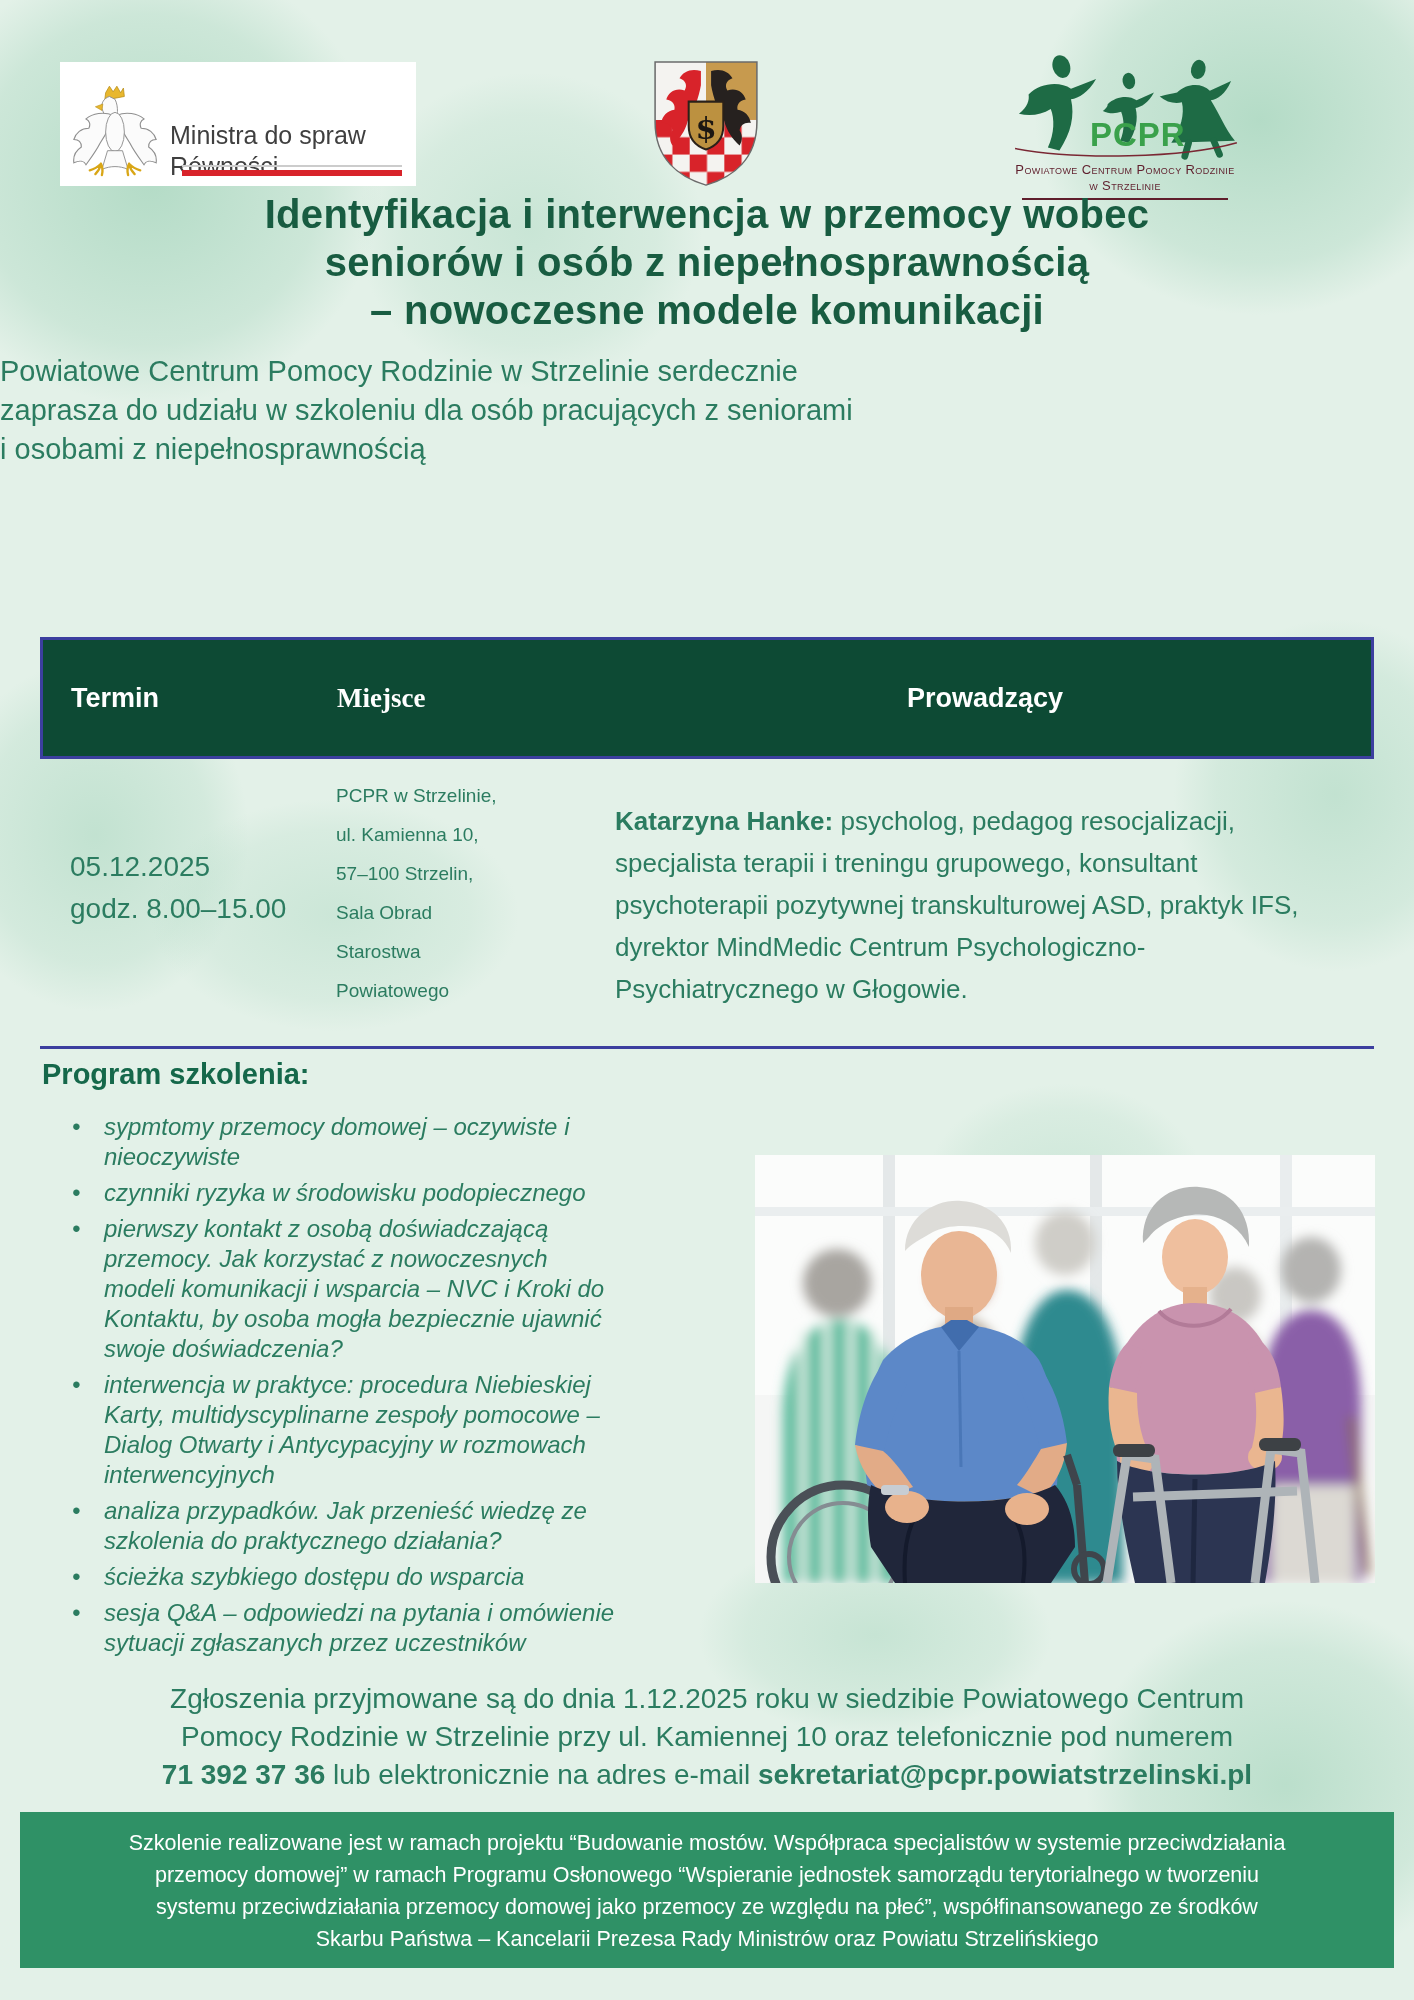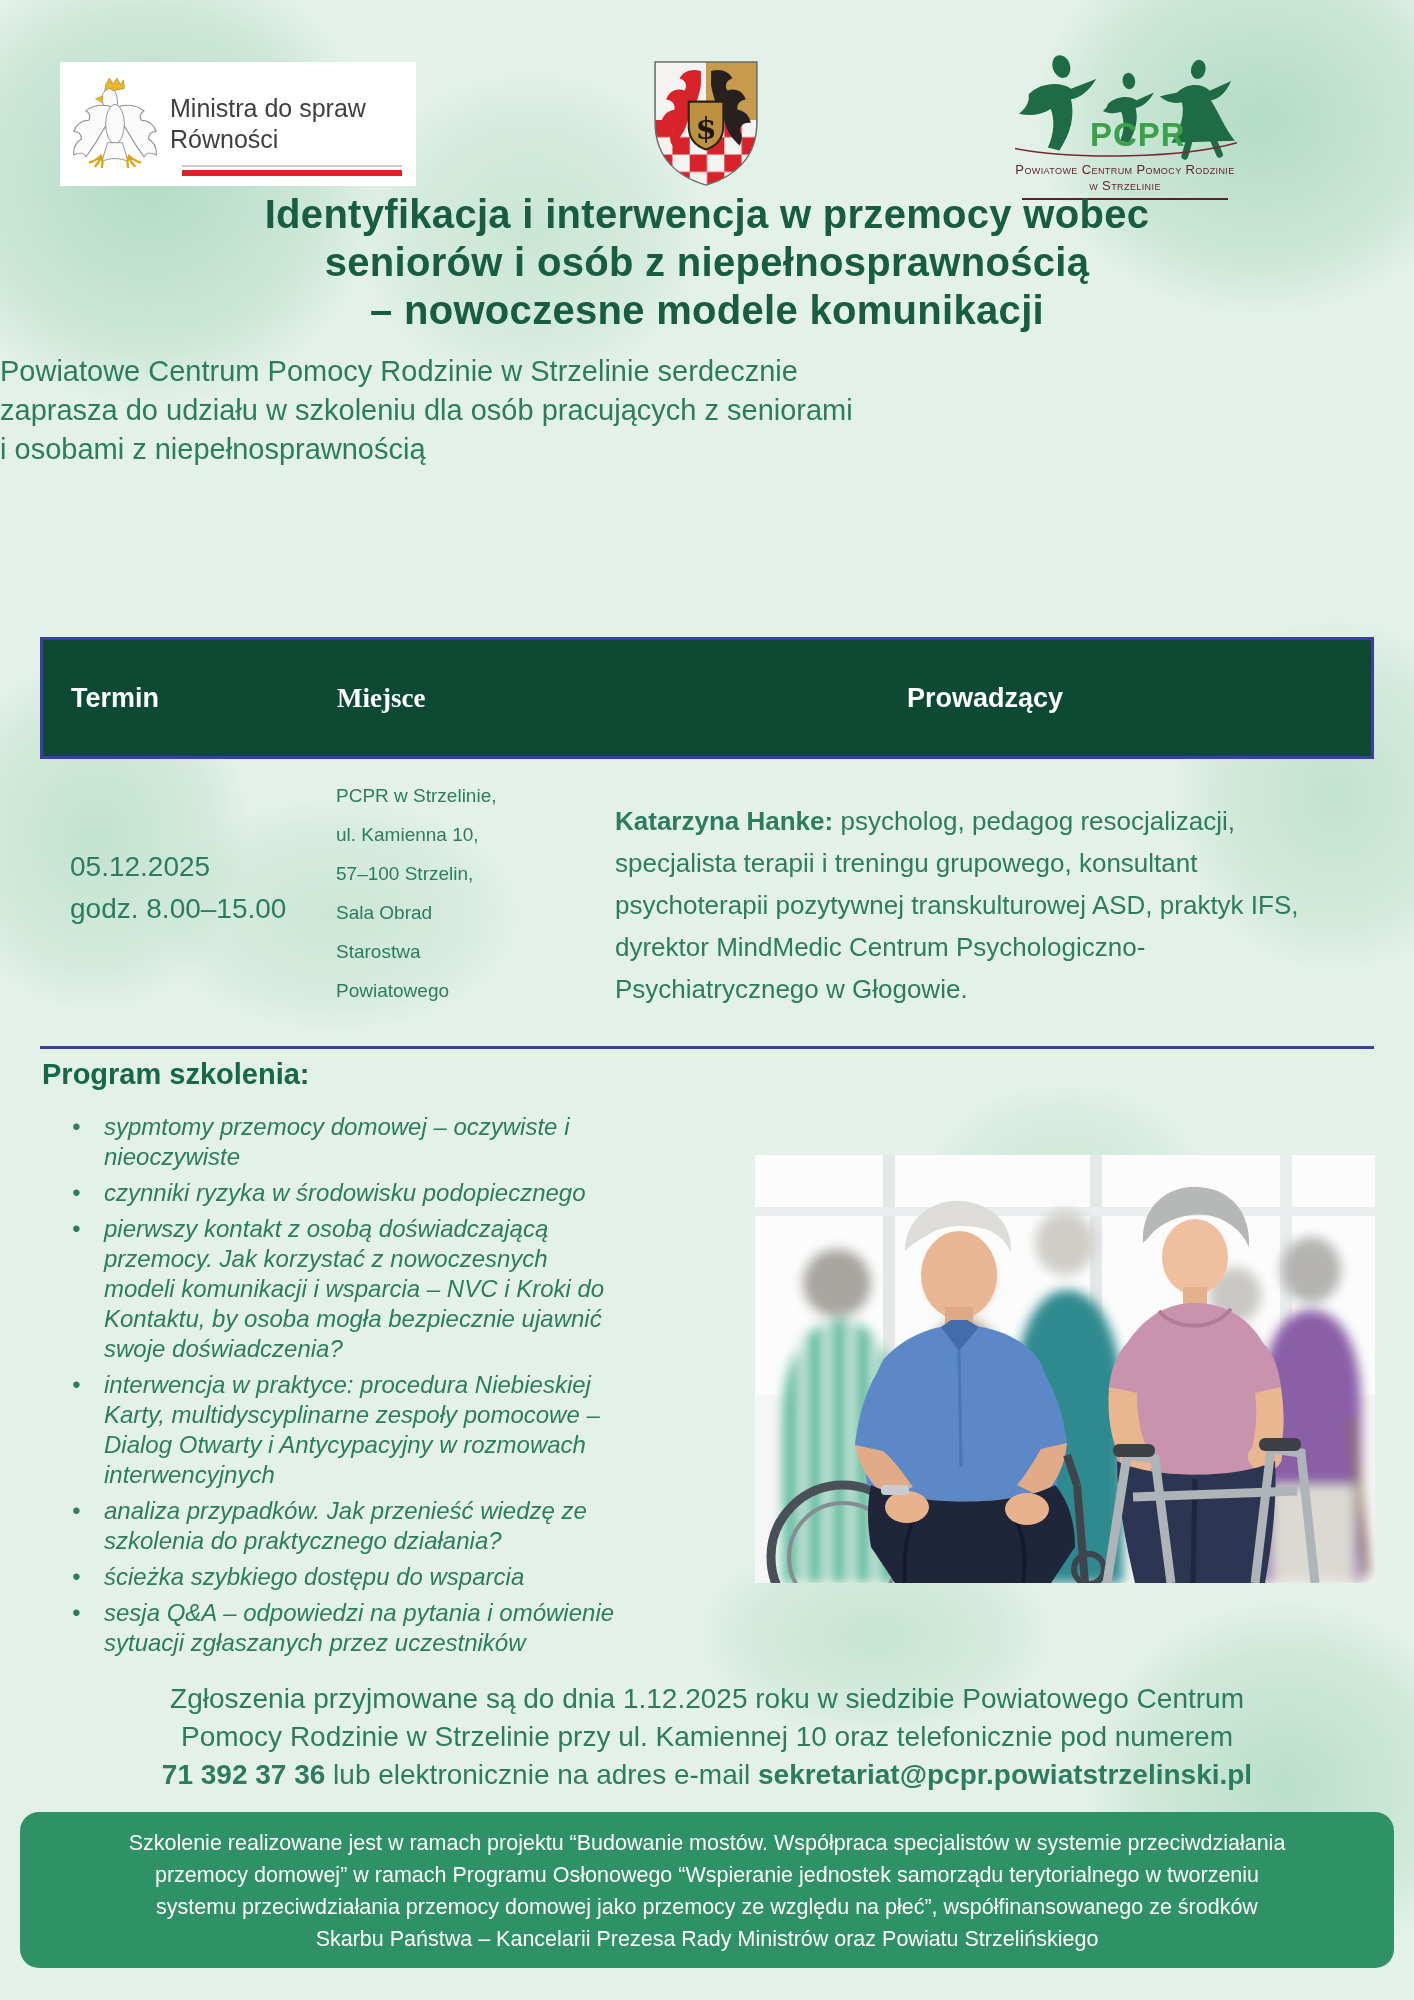--- a/index.html
+++ b/index.html
@@ -13,21 +13,21 @@
   .b3{left:960px;top:-140px;width:600px;height:520px;}
   .b4{left:1120px;top:560px;width:430px;height:470px;opacity:.7;}
   .b5{left:-110px;top:600px;width:410px;height:470px;opacity:.7;}
   .b6{left:90px;top:760px;width:490px;height:310px;opacity:.5;}
   .b7{left:1020px;top:1540px;width:530px;height:490px;opacity:.85;}
   .b8{left:640px;top:1500px;width:470px;height:270px;opacity:.6;}
   .b9{left:880px;top:1050px;width:370px;height:270px;opacity:.45;}
 
   
   .ministry-box{position:absolute;left:60px;top:62px;width:356px;height:124px;background:#fff;
-        display:flex;align-items:center;padding:4px 4px 4px 12px;box-sizing:border-box;}
+        display:flex;align-items:flex-end;padding:4px 4px 4px 12px;box-sizing:border-box;}
   .ministry-box svg{flex:0 0 auto;}
   .ministry-text{margin-left:12px;font-size:25px;line-height:31px;color:#3f3f3f;}
   .ministry-rule{position:absolute;left:122px;right:14px;bottom:10px;}
   .ministry-rule .grayline{height:2px;background:#cccccc;margin-bottom:3px;}
   .ministry-rule .redline{height:6px;background:var(--flag-red,#d8232a);}
 
   
   .coa{position:absolute;left:650px;top:56px;width:112px;height:134px;}
 
   
@@ -69,21 +69,21 @@
 
   
   .photo{position:absolute;left:755px;top:1155px;width:620px;height:428px;display:block;}
 
   
   .closing{position:absolute;left:0;width:100%;top:1680px;text-align:center;
         font-size:28px;line-height:38px;color:var(--text-green,#2b7c60);}
   .closing b{font-weight:bold;}
   .footer{position:absolute;left:20px;top:1812px;width:1374px;height:156px;
         background:var(--footer-green,#2f9166);box-sizing:border-box;color:#fff;text-align:center;
-        font-size:21.5px;line-height:32px;padding-top:15px;border-radius:19px;}
+        font-size:21.5px;line-height:32px;padding-top:15px;}
 </style>
 </head>
 <body>
 
 <div class="page">
 
   <div class="blob b1"></div>
   <div class="blob b2"></div>
   <div class="blob b3"></div>
   <div class="blob b4"></div>

